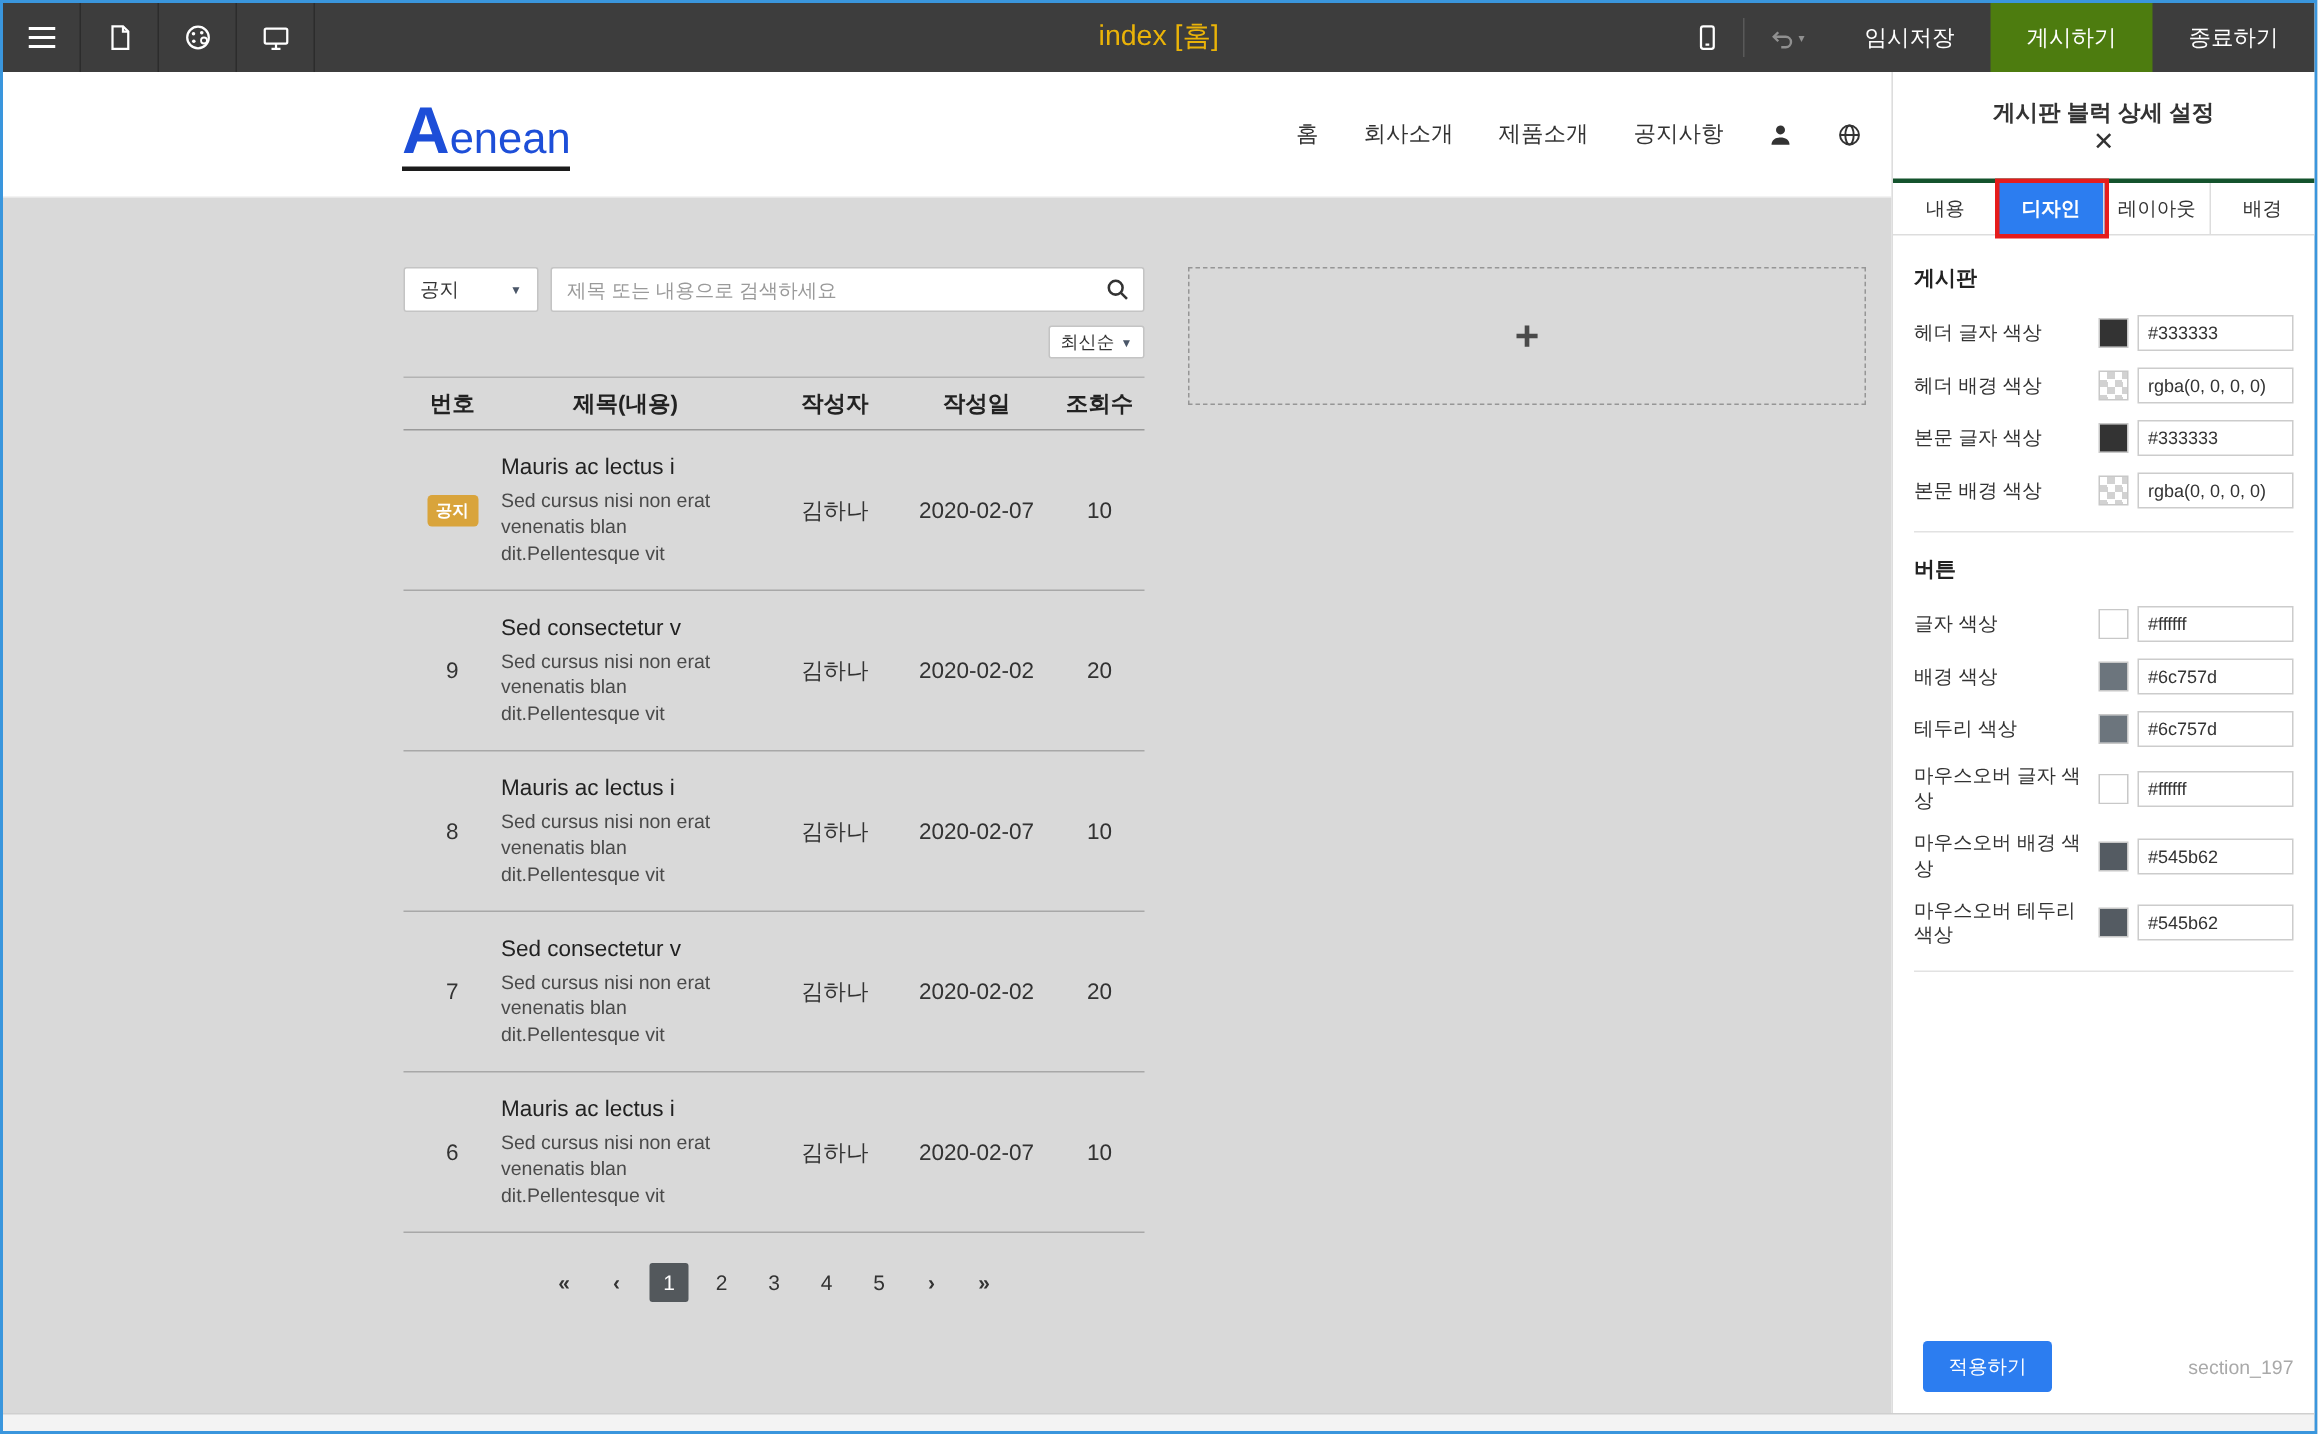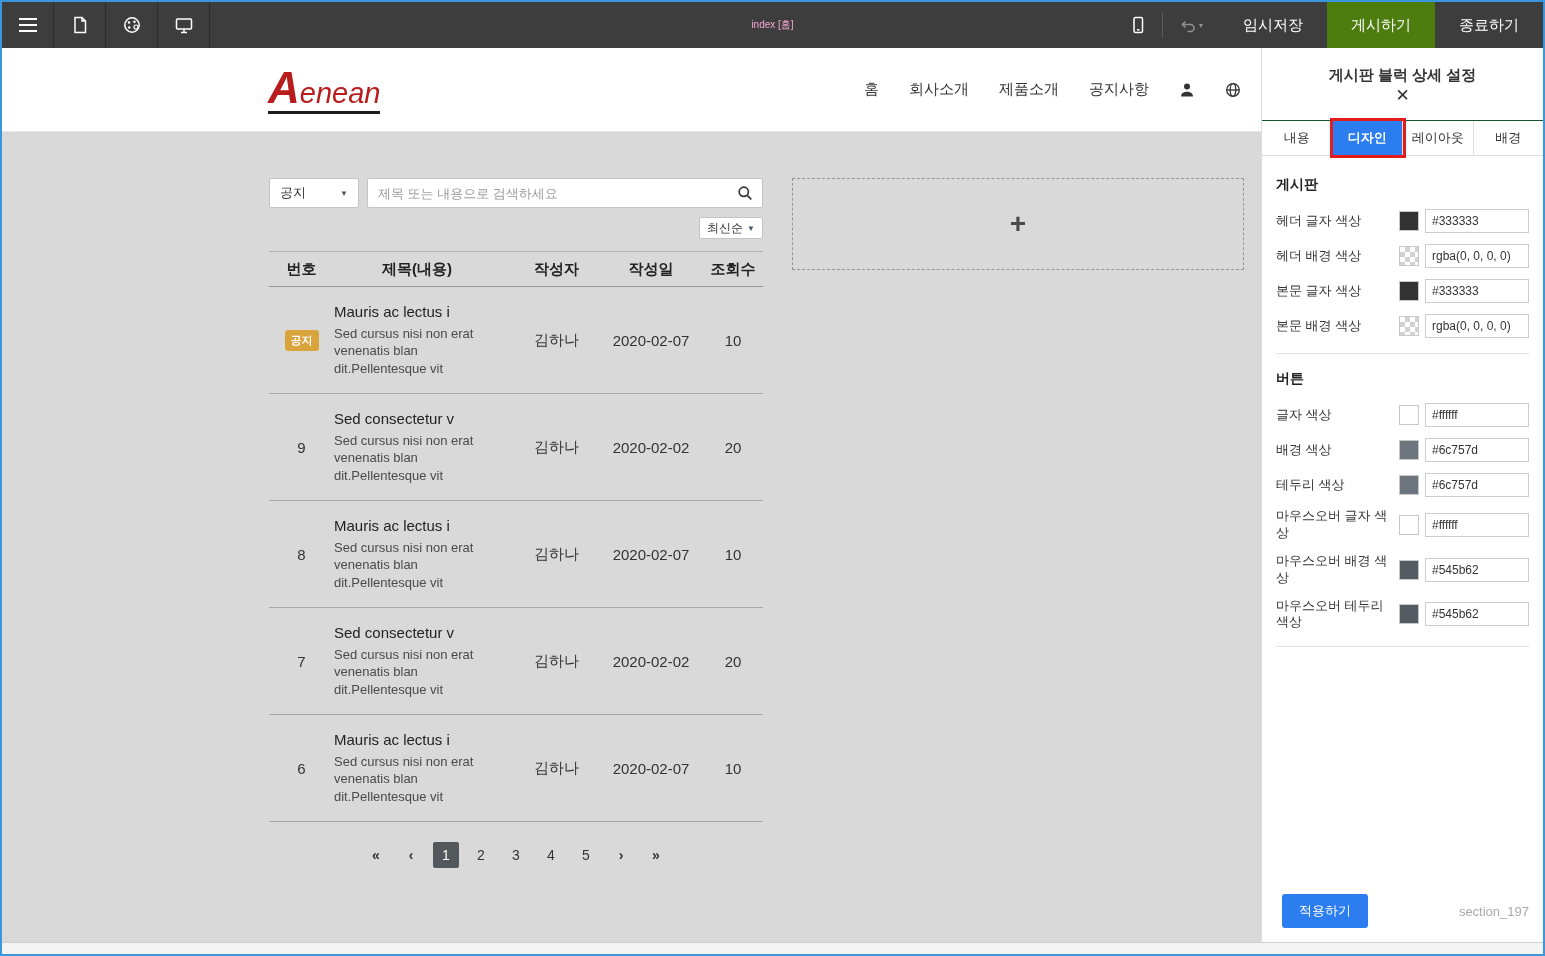--- a/index.html
+++ b/index.html
@@ -6,34 +6,34 @@
   body { background:#fff; font-family:"Liberation Sans","DejaVu Sans",sans-serif; }
   .screen { position:relative; width:1545px; height:956px; background:#d9d9d9;
             border:2px solid #3a96dd; overflow:hidden; }
 
   
   .topbar { position:absolute; top:0; left:0; right:0; height:46px; background:#3d3d3d;
             display:flex; align-items:stretch; z-index:30; }
   .tb-icon { width:52px; display:flex; align-items:center; justify-content:center;
              border-right:1px solid rgba(0,0,0,.28); cursor:pointer; }
   .tb-title { position:absolute; left:50%; transform:translateX(-50%); line-height:46px;
-              color:#f9a8d4; font-size:10px; }
+              color:#eab308; font-size:19px; }
   .tb-right { margin-left:auto; display:flex; align-items:stretch; }
   .tb-mini { width:48px; display:flex; align-items:center; justify-content:center; cursor:pointer; }
   .tb-sep { width:1px; background:rgba(255,255,255,.15); margin:10px 0; }
   .tb-undo { width:56px; display:flex; align-items:center; justify-content:center; gap:3px; color:#909090; }
   .tb-btn { border:none; background:transparent; color:#fff; font-size:15px; padding:0 24px;
             cursor:pointer; font-family:inherit; }
   .tb-btn.blue { background:#4d7c0f; }
 
   
   .site-header { position:absolute; top:46px; left:0; right:282px; height:84px; background:#fff;
                  display:flex; align-items:center; border-bottom:1px solid #e8e8e8; }
-  .logo { margin-left:266px; color:#b91c1c; border-bottom:3px solid #1c1c1c; padding-bottom:1px;
-          line-height:1; cursor:pointer;font-style:italic; }
+  .logo { margin-left:266px; color:#1d4ed8; border-bottom:3px solid #1c1c1c; padding-bottom:1px;
+          line-height:1; cursor:pointer; }
   .logo .big { font-size:44px; font-weight:bold; }
   .logo .rest { font-size:29px; }
   .site-nav { margin-left:auto; margin-right:20px; display:flex; align-items:center; gap:30px; }
   .nav-item { font-size:15px; color:#333; cursor:pointer; white-space:nowrap; }
   .nav-ico { display:flex; align-items:center; cursor:pointer; }
 
   
   .board { position:absolute; left:267px; top:176px; width:494px; }
   .controls { display:flex; gap:8px; height:30px; }
   .select { background:#fff; border:1px solid #c4c4c4; display:flex; align-items:center;
@@ -79,21 +79,21 @@
   
   .bottom-strip { position:absolute; left:0; right:0; bottom:0; height:12px; background:#f3f3f3;
                   border-top:1px solid #cfcfcf; z-index:40; }
 
   
   .panel { position:absolute; top:46px; right:0; bottom:12px; width:282px; background:#fff;
            border-left:1px solid #ddd; z-index:20; }
   .panel-head { display:flex; justify-content:space-between; align-items:center; padding:18px 16px 14px;flex-direction:column; }
   .panel-title { font-size:15px; font-weight:bold; color:#333; }
   .close { font-size:17px; font-weight:bold; color:#333; cursor:pointer; }
-  .tabs { display:flex; border-top:1px solid #14532d; border-bottom:1px solid #ddd; }
+  .tabs { display:flex; border-top:3px solid #14532d; border-bottom:1px solid #ddd; }
   .tab { flex:1; height:34px; line-height:34px; text-align:center; font-size:13px; color:#333;
          border-right:1px solid #ddd; cursor:pointer; background:#fff; }
   .tab:last-child { border-right:none; }
   .tab.active { background:#2c7df0; color:#fff; font-weight:bold; position:relative; z-index:2;
                 box-shadow:0 0 0 3px #e51c1c; }
   .panel-body { padding:16px 14px 0 14px; }
   .sec-title { font-size:14px; font-weight:bold; color:#222; margin:4px 0 15px; }
   .field { display:flex; align-items:center; margin-bottom:11px; }
   .f-label { flex:1; font-size:13px; color:#333; line-height:1.3; padding-right:6px; }
   .swatch { width:20px; height:20px; border:1px solid #c8c8c8; margin-right:6px; flex:none;

